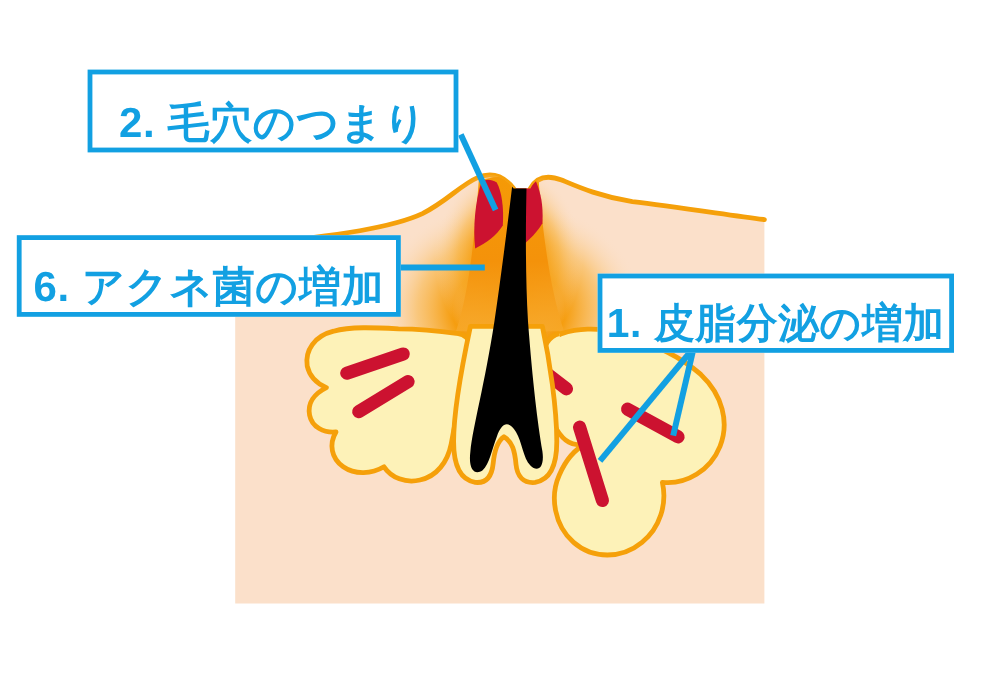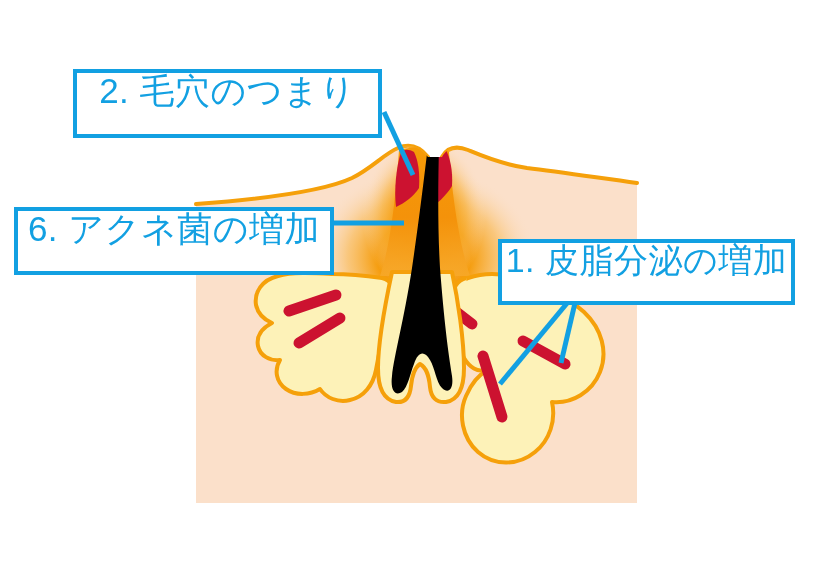--- a/index.html
+++ b/index.html
@@ -24,27 +24,26 @@
     top: 0;
     width: 830px;
     height: 561px;
   }
   .callout {
     position: absolute;
     background: #ffffff;
     border: 4px solid #12A0E2;
     box-sizing: border-box;
     display: flex;
-    align-items: flex-start;
+    align-items: flex-end;
     justify-content: center;
     color: #12A0E2;
-    font-weight: normal;
+    font-weight: bold;
     white-space: nowrap;
     letter-spacing: 0.5px;
-    margin-top: 11px;
   }
   .callout .ctext {
     display: block;
     line-height: 1;
     padding-bottom: 3px;
   }
   #callout-2 {
     left: 73px;
     top: 58px;
     width: 309px;

